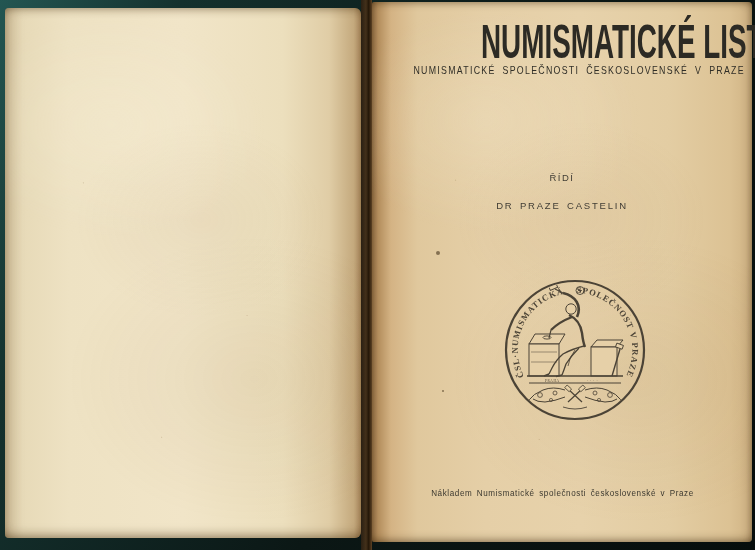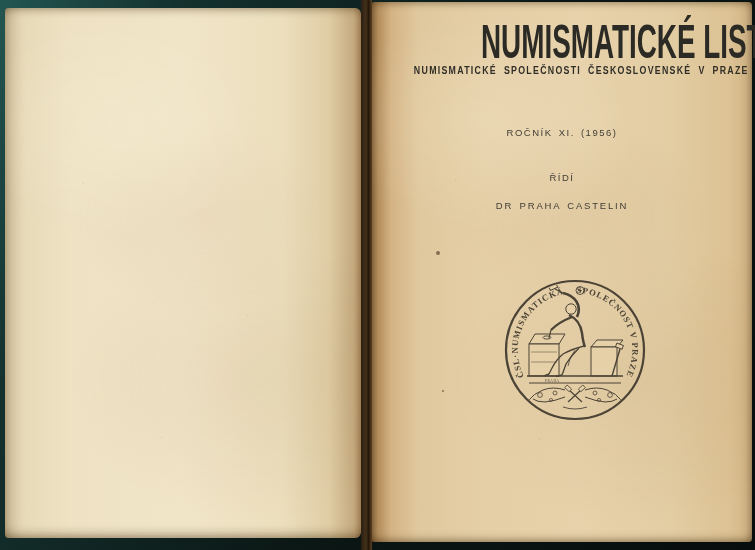--- a/index.html
+++ b/index.html
@@ -50,21 +50,21 @@
       radial-gradient(1px 1px at 44% 81%, rgba(110,80,40,.22), transparent 100%);
   }
   .speck{position:absolute;border-radius:50%;background:rgba(70,52,28,.6);}
   .speck.s1{left:64px;top:249px;width:4px;height:4px;}
   .speck.s2{left:70px;top:388px;width:2px;height:2px;}
   
   .tblock{position:absolute;left:0;width:100%;text-align:center;white-space:nowrap;}
   .sq{display:inline-block;white-space:nowrap;}
   .m-title{top:16px;margin:0;font-size:48px;line-height:1;font-weight:bold;color:#2c2a24;letter-spacing:0;}
   .sq-title{transform:scaleX(.58);}
-  .m-sub{top:62px;font-size:11px;font-weight:bold;color:#302e27;letter-spacing:1.6px;word-spacing:4px;}
+  .m-sub{top:62px;font-size:11px;font-weight:normal;color:#302e27;letter-spacing:1.6px;word-spacing:4px;}
   .sq-sub{transform:scaleX(.8);}
   .line{font-size:9.5px;color:#403d35;letter-spacing:1.5px;word-spacing:2px;}
   .volume{top:125px;}
   .ridi{top:170px;}
   .editor{top:198px;letter-spacing:1.8px;}
   .imprint{top:485px;font-size:9.5px;color:#3b382f;letter-spacing:.7px;word-spacing:2px;}
   .sq-imp{transform:scaleX(.85);}
   
   .seal{position:absolute;left:128px;top:273px;}
   .seal *{vector-effect:none;}
@@ -87,25 +87,24 @@
 
   <div class="page page-right">
     <div class="texture"></div>
     <div class="speck s1"></div>
     <div class="speck s2"></div>
 
     <h1 class="tblock m-title"><span class="sq sq-title">NUMISMATICKÉ LISTY</span></h1>
 
     <div class="tblock m-sub"><span class="sq sq-sub">NUMISMATICKÉ SPOLEČNOSTI ČESKOSLOVENSKÉ V PRAZE</span></div>
 
-    <div class="tblock line volume">ROČNÍK XI. (1956)</div>
 
     <div class="tblock line ridi">ŘÍDÍ</div>
 
-    <div class="tblock line editor">DR PRAHA CASTELIN</div>
+    <div class="tblock line editor">DR PRAZE CASTELIN</div>
 
     <svg class="seal" viewBox="-75 -75 150 150" width="150" height="150" xmlns="http://www.w3.org/2000/svg">
       <defs>
         <path id="ringArc" d="M -50 28 A 57.3 57.3 0 1 1 50 28" fill="none"></path>
         <clipPath id="rimClip">
             <circle cx="0" cy="0" r="67.5"></circle>
           </clipPath>
       </defs>
 
       <circle class="stroke" cx="0" cy="0" r="69" stroke-width="2.2"></circle>
@@ -179,14 +178,15 @@
             <line class="stroke" x1="-7" y1="39" x2="7" y2="52" stroke-width="1.2"></line>
             <line class="stroke" x1="7" y1="39" x2="-7" y2="52" stroke-width="1.2"></line>
             <rect class="face" x="-10" y="36.5" width="6" height="3.6" transform="rotate(42 -7 38.5)" stroke-width=".8"></rect>
             <rect class="face" x="4" y="36.5" width="6" height="3.6" transform="rotate(-42 7 38.5)" stroke-width=".8"></rect>
           </g>
           <path class="stroke" d="M -12 57 Q 0 61 12 57" stroke-width=".9"></path>
         </g>
       </g>
     </svg>
 
+    <div class="tblock imprint"><span class="sq sq-imp">Nákladem Numismatické společnosti československé v Praze</span></div>
   </div>
 </div>
 
 </body></html>

